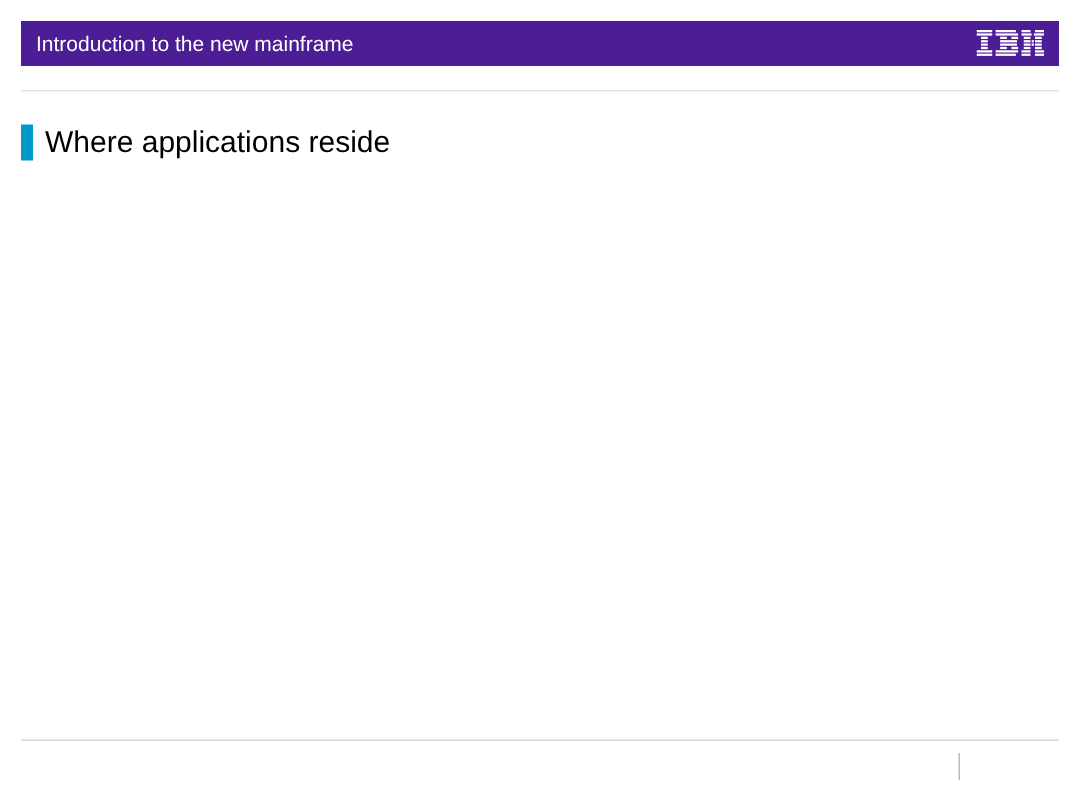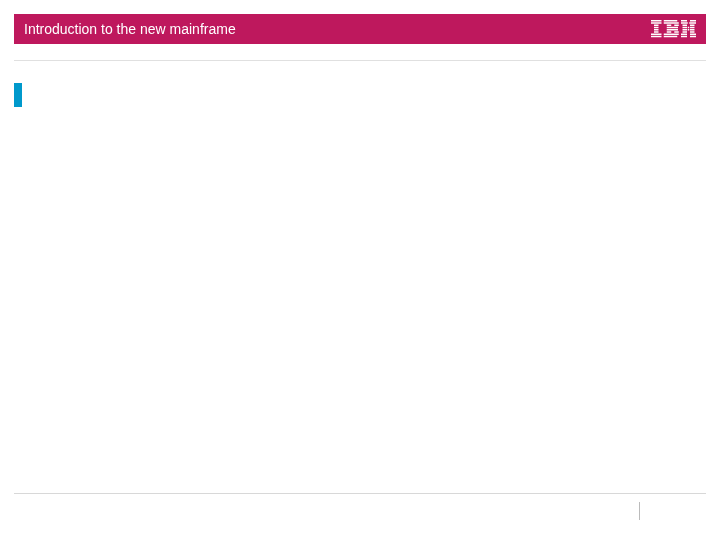--- a/index.html
+++ b/index.html
@@ -4,21 +4,21 @@
 <style>
   * { margin: 0; padding: 0; box-sizing: border-box; }
   html, body { width: 720px; height: 540px; font-family: Arial, Helvetica, sans-serif; background: #fff; }
   .slide { width: 720px; height: 540px; position: relative; background: #fff; }
   .header {
     position: absolute;
     top: 14px;
     left: 14px;
     right: 14px;
     height: 30px;
-    background: #be185d;
+    background: #4c1d95;
     display: flex;
     align-items: center;
     justify-content: space-between;
     padding: 0 10px;
   }
   .header-title { color: #fff; font-size: 14px; font-weight: 400; }
   .ibm-logo { display: flex; align-items: center; height: 100%; }
   .ibm-logo svg { height: 18px; width: auto; }
   .body-area {
     position: absolute;
@@ -122,19 +122,20 @@
           <rect x="40" y="21" width="8" height="2"></rect>
           <rect x="52" y="21" width="8" height="2"></rect>
         </g>
       </svg>
     </span>
   </div>
 
   <div class="body-area">
     <div class="title-row">
       <div class="blue-bar"></div>
+      <div class="slide-title">Where applications reside</div>
     </div>
   </div>
 
   <div class="footer-rule"></div>
   <div class="footer-tick"></div>
 
 </div>
 
 </body></html>

